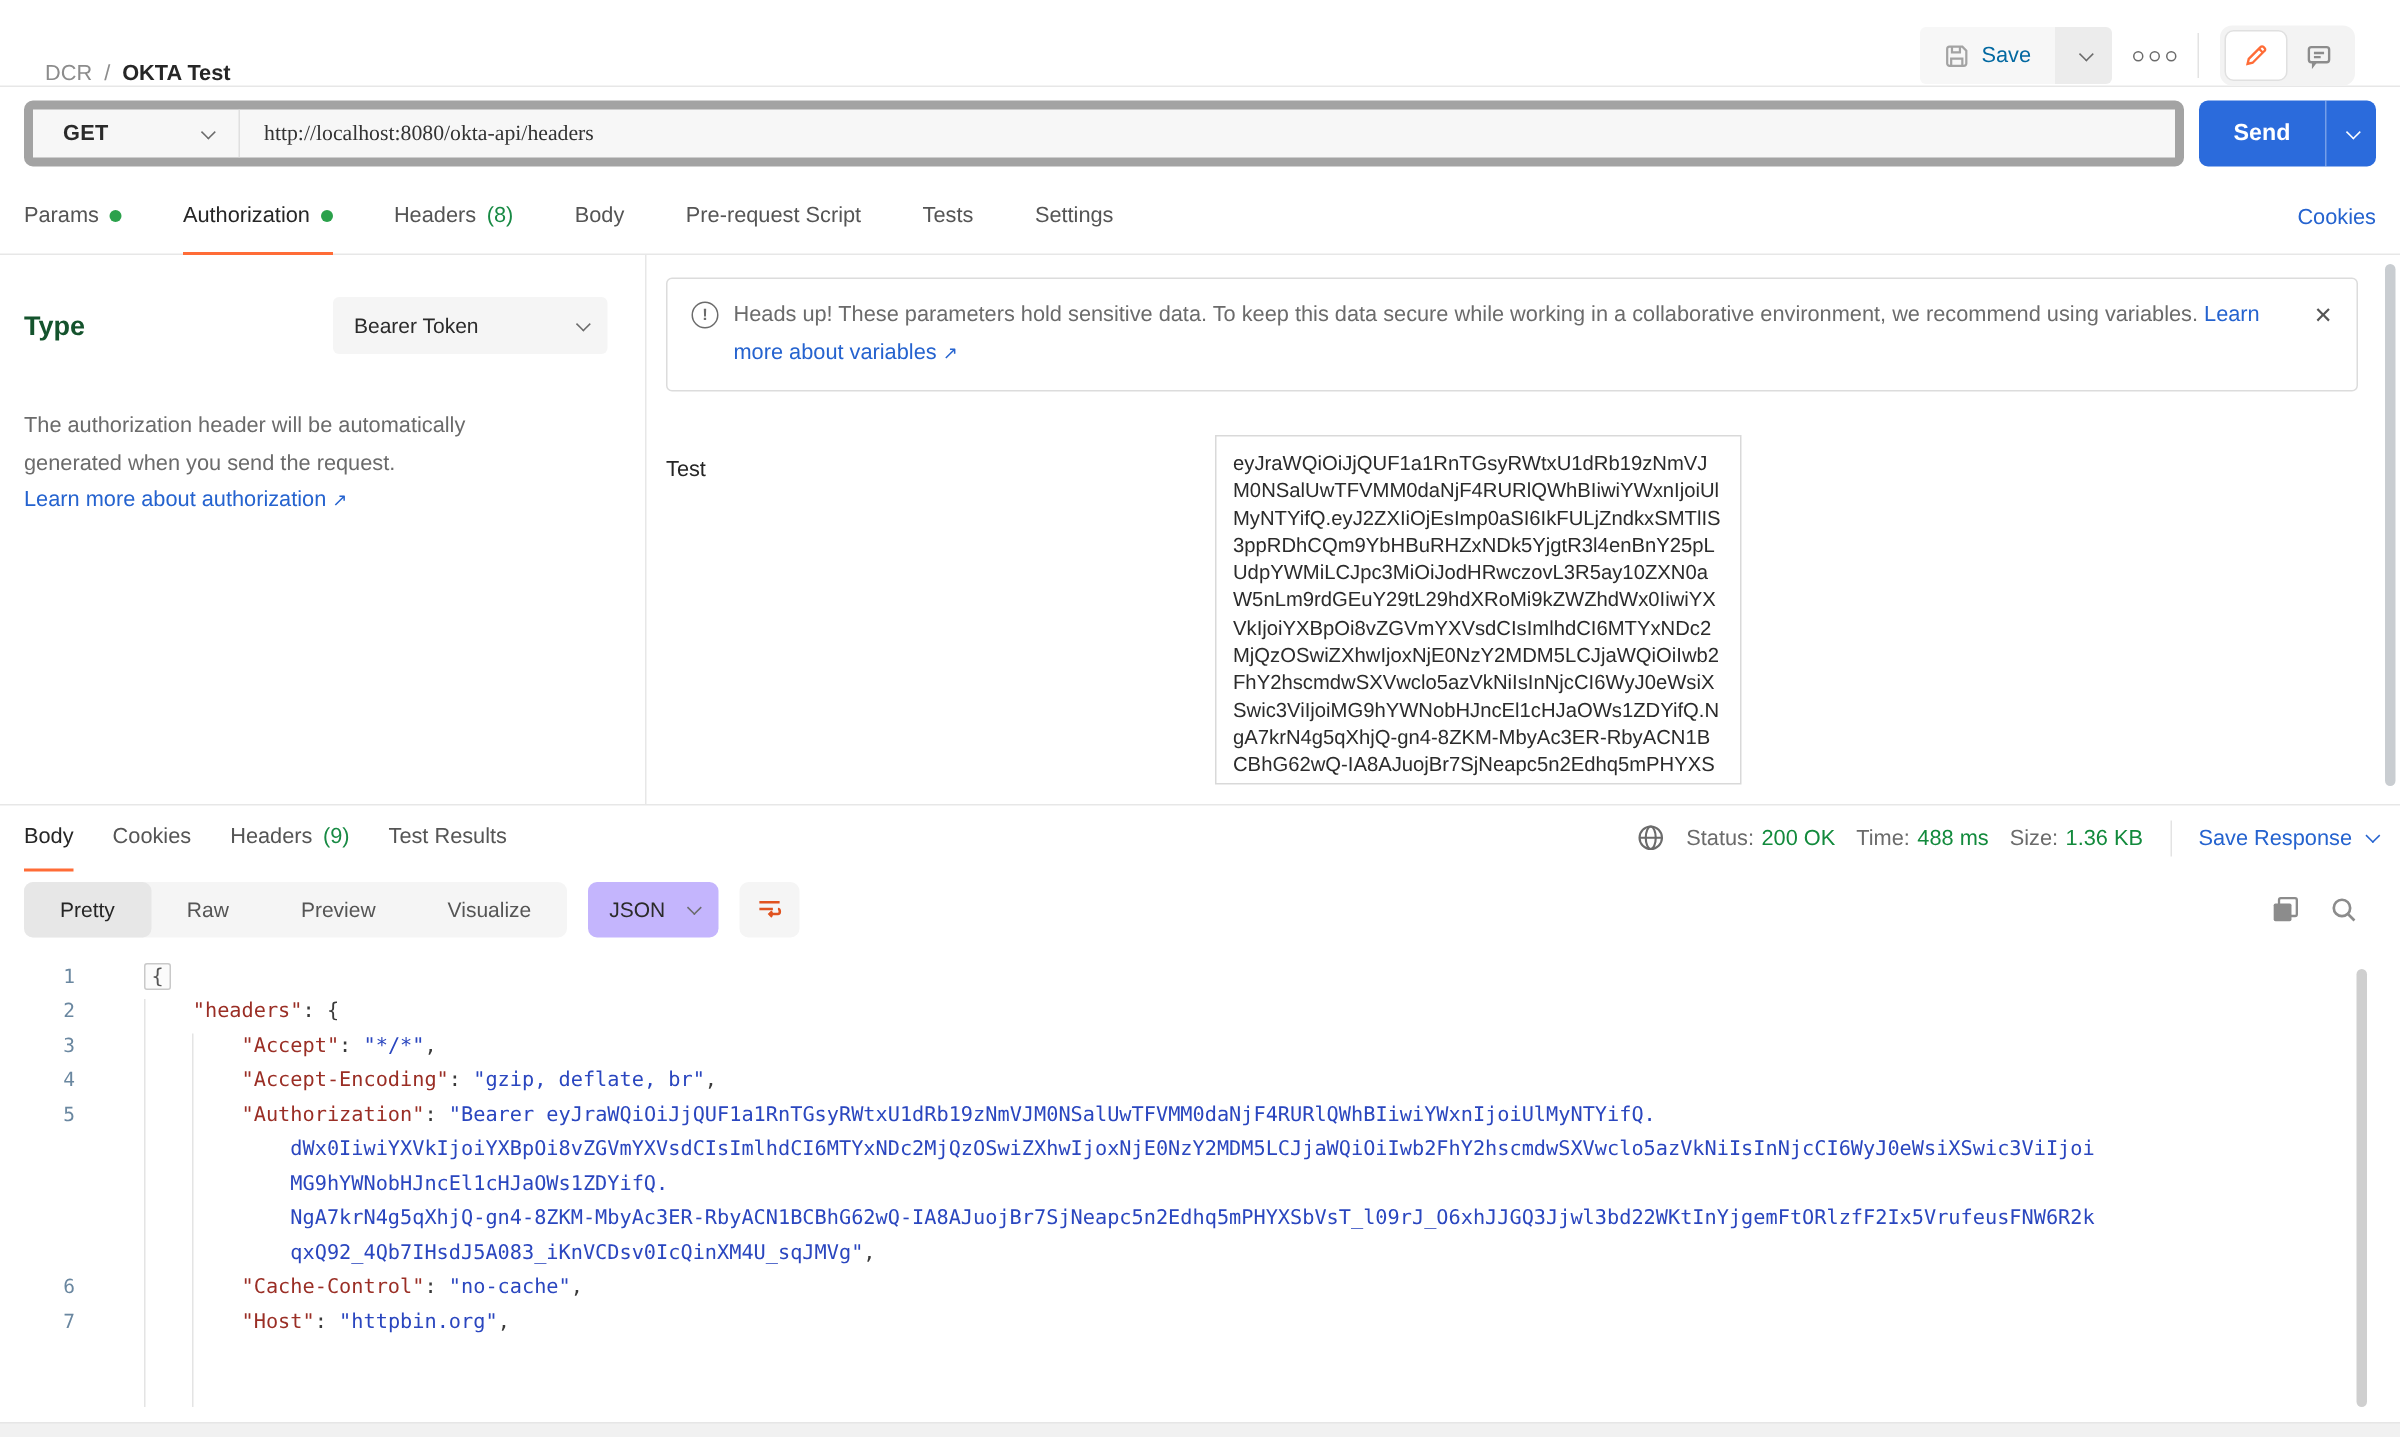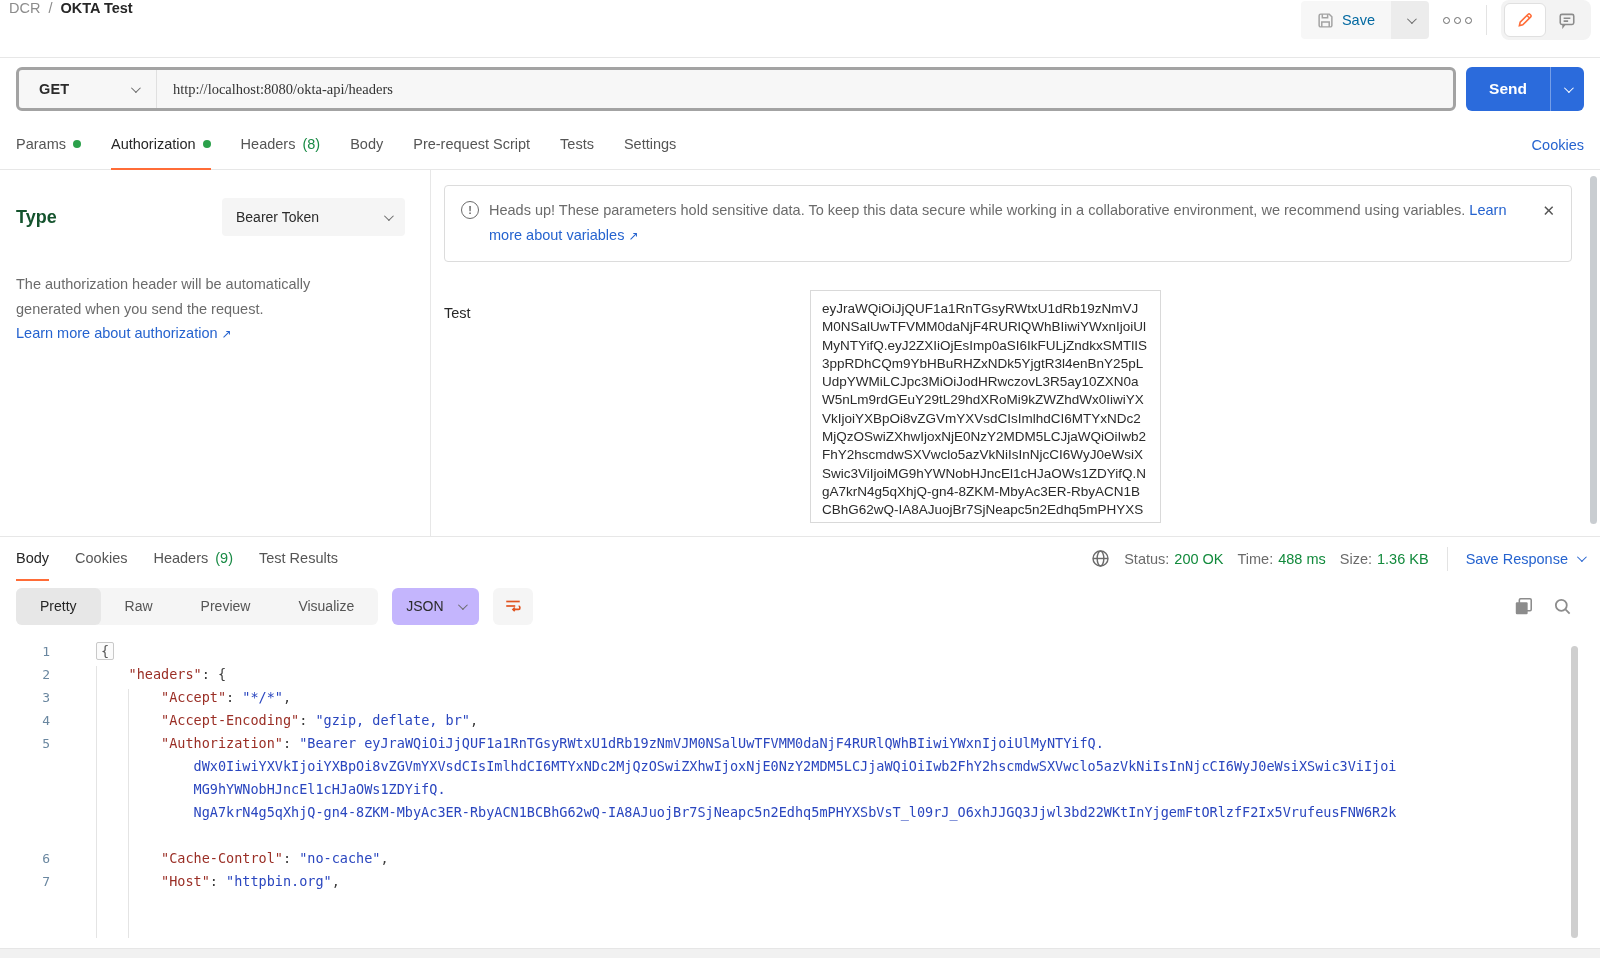--- a/index.html
+++ b/index.html
@@ -1,50 +1,50 @@
 <!DOCTYPE html>
 <html><head>
 <meta charset="utf-8">
 <style>
   * { margin:0; padding:0; box-sizing:border-box; }
   html,body { width:1600px; height:958px; background:#fff; overflow:hidden;
     font-family:"Liberation Sans", sans-serif; color:#2b2b2b; }
 
   
-  .topbar { height:58px; border-bottom:1px solid #e7e7e7; display:flex; align-items:flex-start; padding:0 9px; }
+  .topbar { height:58px; border-bottom:1px solid #e7e7e7; display:flex; align-items:flex-end; padding:0 30px; }
   .crumb { font-size:14.5px; display:flex; gap:8px; align-items:center; }
   .crumb .dim { color:#8c8c8c; }
   .crumb .name { font-weight:bold; color:#262626; }
   .top-right { margin-left:auto; display:flex; align-items:center; gap:14px; }
   .save-group { display:flex; border-radius:4px; overflow:hidden; }
   .save-btn { background:#f7f7f7; color:#0369a1; font-size:14.5px; display:flex; align-items:center; gap:8px; padding:0 16px; height:38px; }
   .save-caret { background:#ececec; width:38px; height:38px; display:flex; align-items:center; justify-content:center; color:#6b6b6b; }
   .more-dots { display:flex; gap:4px; }
   .more-dots i { width:7px; height:7px; border:1.6px solid #6b6b6b; border-radius:50%; display:block; }
   .vdiv { width:1px; height:30px; background:#e3e3e3; }
   .toggle-group { background:#f3f3f3; border-radius:8px; padding:3px; display:flex; }
   .tg-seg { width:42px; height:34px; display:flex; align-items:center; justify-content:center; border-radius:6px; }
   .tg-seg.on { background:#fff; border:1px solid #e0e0e0; }
 
   
   .req-row { height:62px; display:flex; align-items:center; padding:0 16px; gap:10px; }
-  .url-box { flex:1; height:44px; background:#f7f7f7; border:3px solid #a3a3a3; border-radius:6px; display:flex; align-items:center; overflow:hidden; }
+  .url-box { flex:1; height:44px; background:#f7f7f7; border:6px solid #a3a3a3; border-radius:6px; display:flex; align-items:center; overflow:hidden; }
   .method { width:138px; height:100%; display:flex; align-items:center; padding:0 18px 0 20px; border-right:1px solid #e0e0e0; cursor:pointer; }
   .method b { font-size:14.5px; letter-spacing:.2px; }
   .chev { width:7px; height:7px; border-right:1.6px solid #6b6b6b; border-bottom:1.6px solid #6b6b6b; transform:rotate(45deg) translateY(-2px); display:inline-block; }
   .method .chev { margin-left:auto; }
   .url-input { flex:1; height:100%; background:transparent; border:0; outline:0; font-size:14.5px; color:#333; padding:0 16px; font-family:Liberation Serif, serif; }
   .send-btn { width:118px; height:44px; background:#2b6bdc; border-radius:6px; display:flex; color:#fff; overflow:hidden; cursor:pointer; }
   .send-label { flex:1; display:flex; align-items:center; justify-content:center; font-size:15.5px; font-weight:bold; }
   .send-caret { width:34px; border-left:1px solid rgba(255,255,255,.35); display:flex; align-items:center; justify-content:center; }
   .send-caret .chev, .save-caret .chev { border-color:currentColor; }
 
   
   .tabs-row { height:50px; border-bottom:1px solid #e7e7e7; display:flex; align-items:stretch; padding:0 16px; }
-  .tabs { display:flex; gap:30px; }
+  .tabs { display:flex; gap:41px; }
   .tab { display:flex; align-items:center; gap:7px; font-size:14.5px; color:#555; cursor:pointer; border-bottom:2px solid transparent; margin-bottom:-1px; }
   .tab.active { color:#262626; border-bottom-color:#ff6c37; }
   .tab .dot { width:8px; height:8px; border-radius:50%; background:#2ba14b; }
   .tab .count { color:#188a44; }
   .cookies-link { margin-left:auto; align-self:center; color:#2563cf; font-size:14.5px; cursor:pointer; }
 
   
   .auth { display:flex; height:366px; }
   .auth-left { width:431px; border-right:1px solid #e7e7e7; padding:28px 25px 0 16px; }
   .type-row { display:flex; align-items:center; }
@@ -315,21 +315,21 @@
   <div class="guide g2"></div>
   <div id="code-rows">
       <div class="crow"><span class="ln">1</span><span class="ctxt"><span class="c-p fold-box">{</span></span></div>
       <div class="crow"><span class="ln">2</span><span class="ctxt"><span class="c-p">    </span><span class="c-k">"headers"</span><span class="c-p">: {</span></span></div>
       <div class="crow"><span class="ln">3</span><span class="ctxt"><span class="c-p">        </span><span class="c-k">"Accept"</span><span class="c-p">: </span><span class="c-s">"*/*"</span><span class="c-p">,</span></span></div>
       <div class="crow"><span class="ln">4</span><span class="ctxt"><span class="c-p">        </span><span class="c-k">"Accept-Encoding"</span><span class="c-p">: </span><span class="c-s">"gzip, deflate, br"</span><span class="c-p">,</span></span></div>
       <div class="crow"><span class="ln">5</span><span class="ctxt"><span class="c-p">        </span><span class="c-k">"Authorization"</span><span class="c-p">: </span><span class="c-s">"Bearer eyJraWQiOiJjQUF1a1RnTGsyRWtxU1dRb19zNmVJM0NSalUwTFVMM0daNjF4RURlQWhBIiwiYWxnIjoiUlMyNTYifQ.</span></span></div>
       <div class="crow"><span class="ln"></span><span class="ctxt"><span class="c-p">            </span><span class="c-s">dWx0IiwiYXVkIjoiYXBpOi8vZGVmYXVsdCIsImlhdCI6MTYxNDc2MjQzOSwiZXhwIjoxNjE0NzY2MDM5LCJjaWQiOiIwb2FhY2hscmdwSXVwclo5azVkNiIsInNjcCI6WyJ0eWsiXSwic3ViIjoi</span></span></div>
       <div class="crow"><span class="ln"></span><span class="ctxt"><span class="c-p">            </span><span class="c-s">MG9hYWNobHJncEl1cHJaOWs1ZDYifQ.</span></span></div>
       <div class="crow"><span class="ln"></span><span class="ctxt"><span class="c-p">            </span><span class="c-s">NgA7krN4g5qXhjQ-gn4-8ZKM-MbyAc3ER-RbyACN1BCBhG62wQ-IA8AJuojBr7SjNeapc5n2Edhq5mPHYXSbVsT_l09rJ_O6xhJJGQ3Jjwl3bd22WKtInYjgemFtORlzfF2Ix5VrufeusFNW6R2k</span></span></div>
-      <div class="crow"><span class="ln"></span></div>
+      <div class="crow"><span class="ln"></span><span class="ctxt"><span class="c-p">            </span><span class="c-s">qxQ92_4Qb7IHsdJ5A083_iKnVCDsv0IcQinXM4U_sqJMVg"</span><span class="c-p">,</span></span></div>
       <div class="crow"><span class="ln">6</span><span class="ctxt"><span class="c-p">        </span><span class="c-k">"Cache-Control"</span><span class="c-p">: </span><span class="c-s">"no-cache"</span><span class="c-p">,</span></span></div>
       <div class="crow"><span class="ln">7</span><span class="ctxt"><span class="c-p">        </span><span class="c-k">"Host"</span><span class="c-p">: </span><span class="c-s">"httpbin.org"</span><span class="c-p">,</span></span></div>
     </div>
   <div class="code-scroll"></div>
   <div class="h-scroll"></div>
 </div>
 
 <div class="page-scroll"></div>
 
 </body></html>

